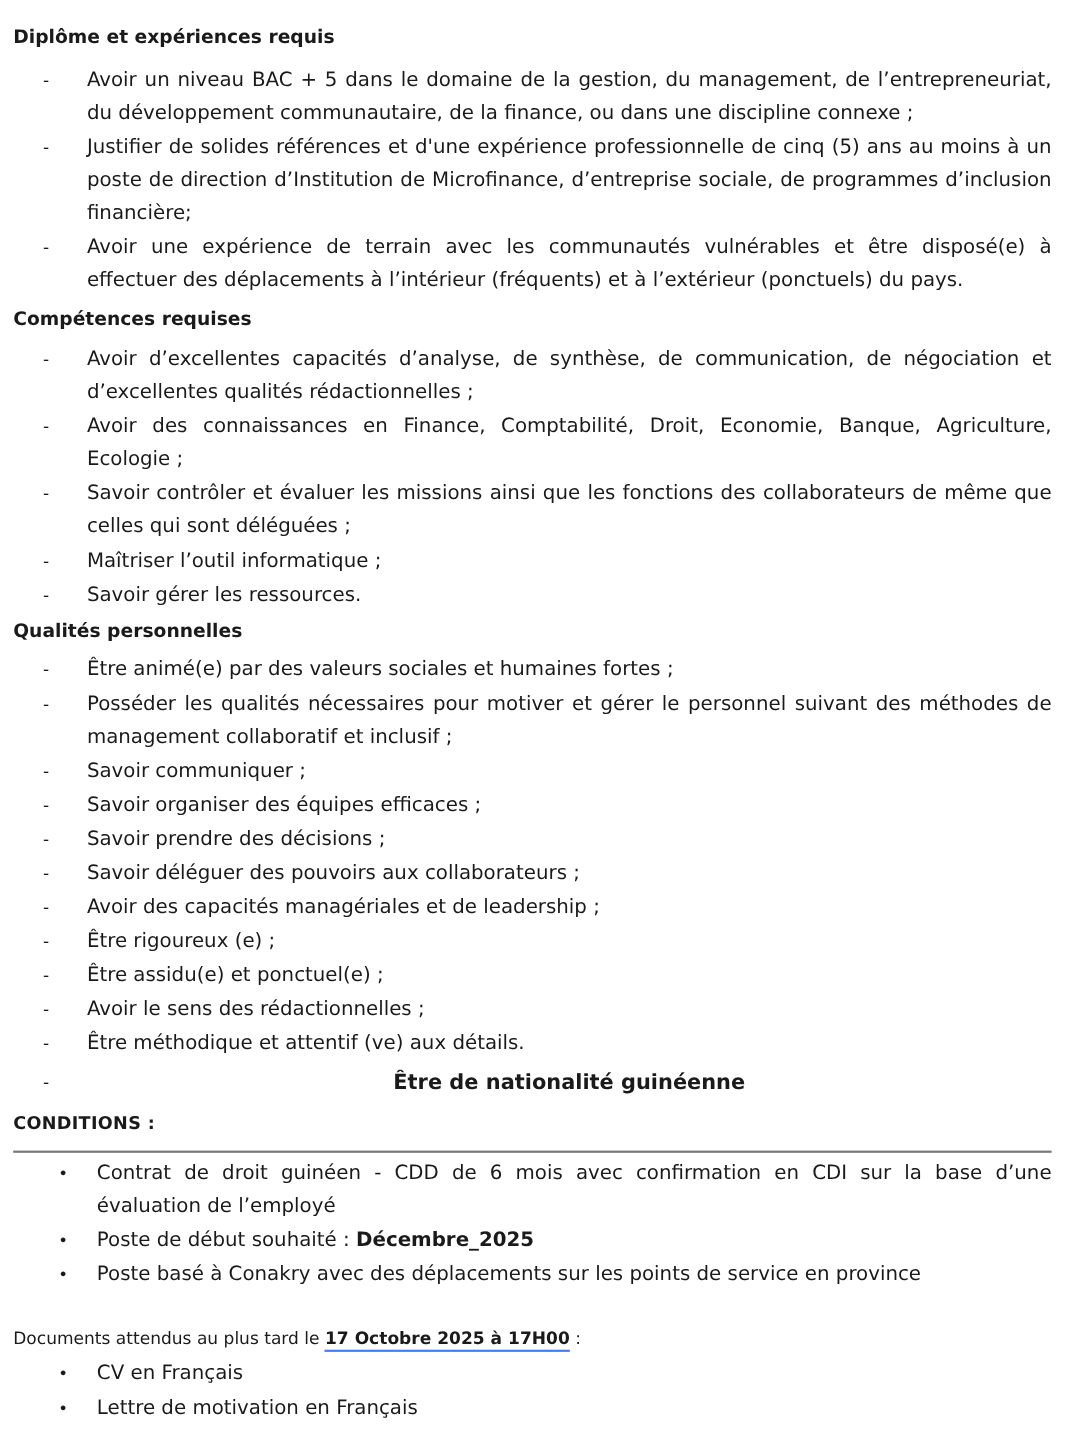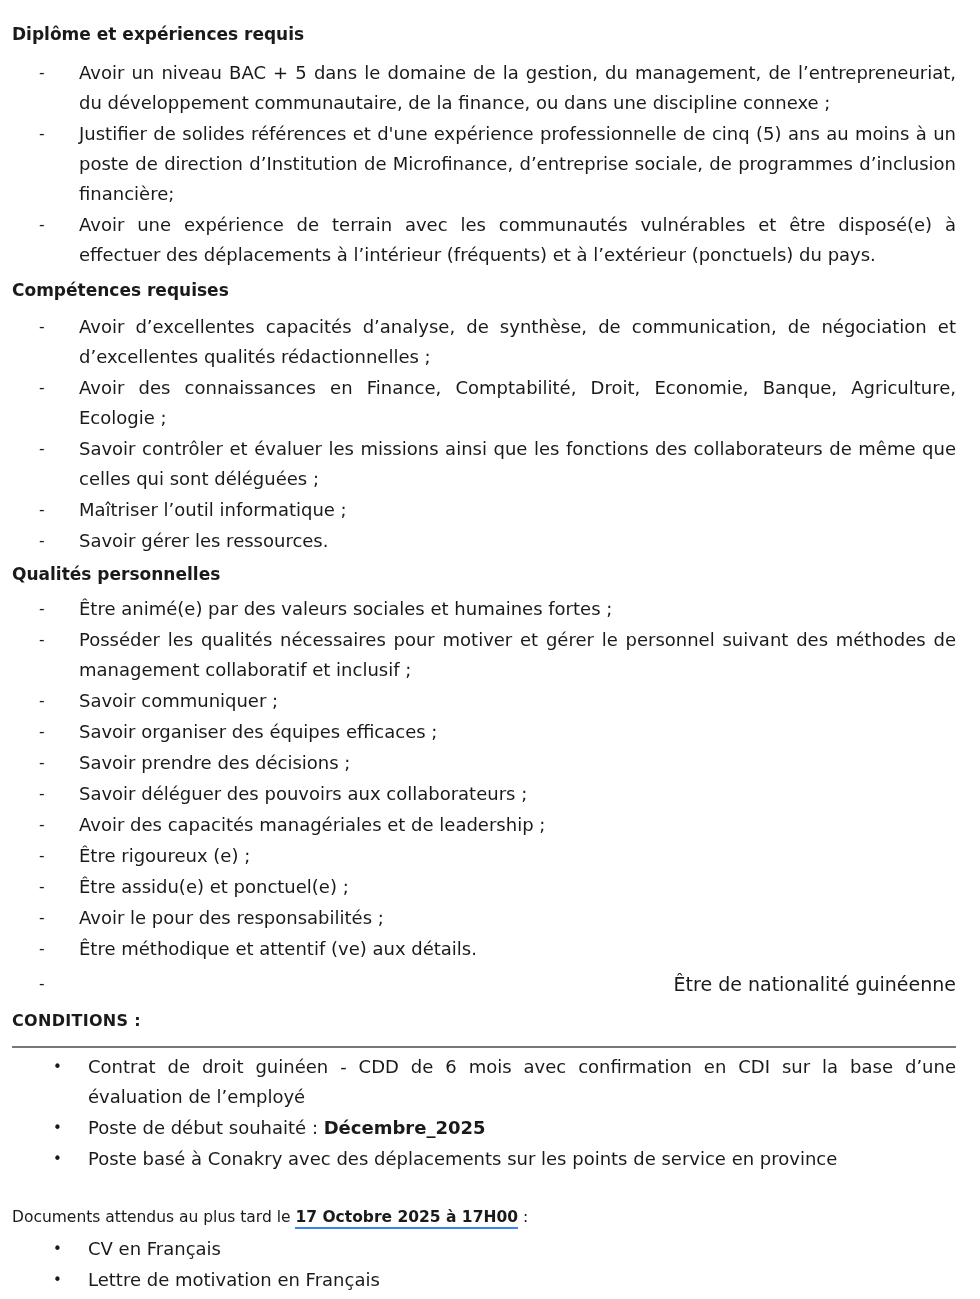--- a/index.html
+++ b/index.html
@@ -28,21 +28,21 @@
   }
   .item .text {
     flex: 1; text-align: justify;
     line-height: 30px; font-size: 18px;
   }
   .dot .marker { flex: 0 0 76px; padding-left: 41px; font-size: 15px; }
 
   .item.emph { margin-top: 4px; }
   .item.emph .marker { line-height: 32px; }
   .item.emph .text {
-    font-weight: 400; font-size: 19px; line-height: 32px; text-align: right;
+    font-weight: 700; font-size: 19px; line-height: 32px; text-align: center;
   }
 
   .cond-heading {
     font-size: 16px; font-weight: 700; line-height: 22px;
     letter-spacing: 0.3px; margin: 10px 0 0 0;
   }
   .divider {
     border: 0; border-top: 2px solid #777777;
     margin: 14px 0 4px 0;
   }
@@ -134,21 +134,21 @@
       <div class="item">
         <span class="marker">-</span>
         <div class="text">Être rigoureux (e) ;</div>
       </div>
       <div class="item">
         <span class="marker">-</span>
         <div class="text">Être assidu(e) et ponctuel(e) ;</div>
       </div>
       <div class="item">
         <span class="marker">-</span>
-        <div class="text">Avoir le pour des responsabilités ;</div>
+        <div class="text">Avoir le sens des rédactionnelles ;</div>
       </div>
       <div class="item">
         <span class="marker">-</span>
         <div class="text">Être méthodique et attentif (ve) aux détails.</div>
       </div>
       <div class="item emph">
         <span class="marker">-</span>
         <div class="text">Être de nationalité guinéenne</div>
       </div>
     </div>

